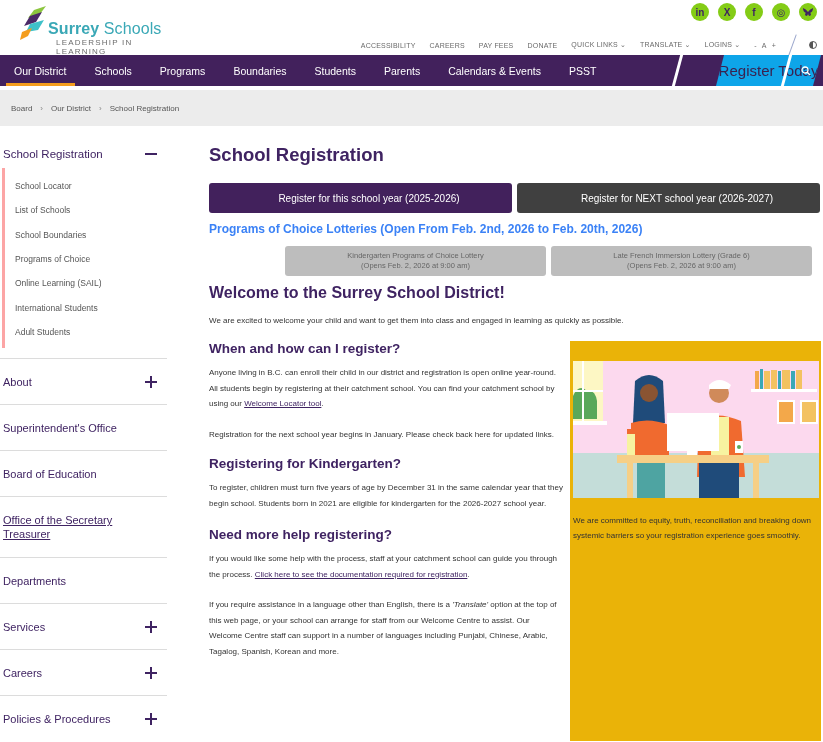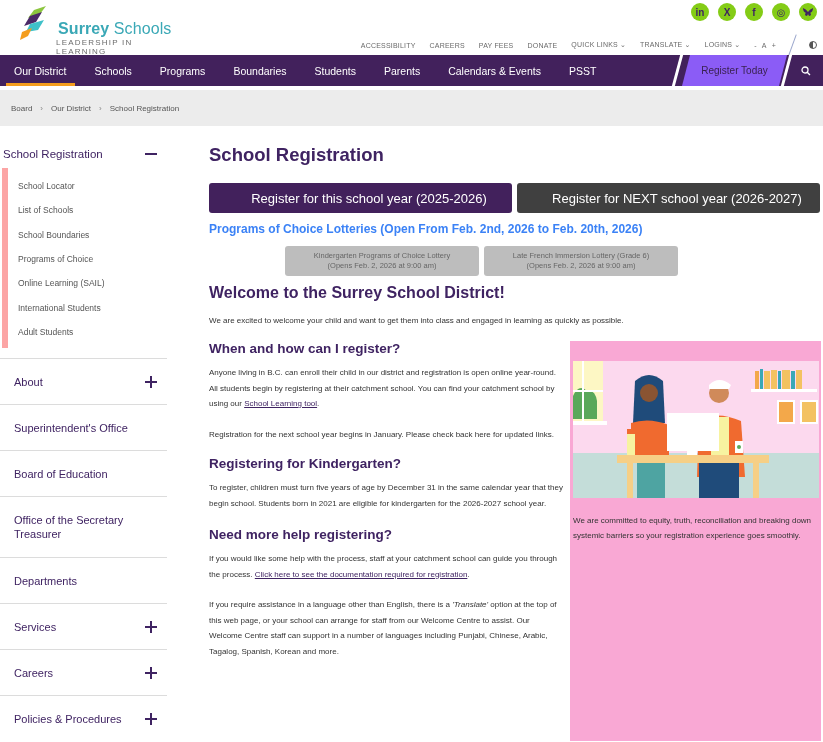--- a/index.html
+++ b/index.html
@@ -4,84 +4,84 @@
 <style>
   * { box-sizing: border-box; margin: 0; padding: 0; }
   html, body { width: 823px; height: 742px; overflow: hidden; background: #fff; }
   body { font-family: "Liberation Sans", "DejaVu Sans", sans-serif; color: #2b2b2b; position: relative; }
   a { color: inherit; text-decoration: none; }
 
   
   .header-top { position: absolute; left: 0; top: 0; width: 823px; height: 55px; }
   .logo { position: absolute; left: 20px; top: 6px; width: 160px; height: 42px; }
   .logo svg { position: absolute; left: 0; top: 0; }
-  .logo-name { position: absolute; left: 38px; top: 14px; font-size: 16px; color: #3aa8b6; letter-spacing: 0.1px; }
+  .logo-name { position: absolute; left: 28px; top: 14px; font-size: 16px; color: #3aa8b6; letter-spacing: 0.1px; }
   .logo-name b { font-weight: bold; }
   .logo-tag { position: absolute; left: 36px; top: 32px; font-size: 8px; color: #6c6c6c; letter-spacing: 1.2px; }
 
   .social { position: absolute; top: 3px; right: 6px; display: flex; gap: 9px; }
   .social .s { width: 18px; height: 18px; border-radius: 50%; background: #84cc16; color: #3f2362; font-size: 10px; font-weight: bold; display: flex; align-items: center; justify-content: center; }
 
   .utility { position: absolute; top: 34px; right: 6px; display: flex; align-items: center; gap: 14px; font-size: 7px; color: #6a6a6a; letter-spacing: 0.2px; }
   .utility .u { white-space: nowrap; }
   .utility .chev { font-size: 7px; margin-left: 2px; }
   .fontsize { display: flex; gap: 5px; }
   .slash { width: 1px; height: 22px; background: #9aa6cc; transform: rotate(20deg); margin: 0 2px; }
   .contrast { width: 8px; height: 8px; border-radius: 50%; border: 1px solid #555; background: linear-gradient(90deg, #555 50%, #fff 50%); }
 
   
   .mainnav { position: absolute; left: 0; top: 55px; width: 823px; height: 31px; background: #42215c; }
   .nav-items { position: absolute; left: 0; top: 0; height: 31px; display: flex; }
   .nav-item { height: 31px; padding: 0 14px 0 14px; font-size: 10.5px; color: #fff; display: flex; align-items: center; position: relative; white-space: nowrap; }
   .nav-item.active::after { content: ""; position: absolute; left: 6px; right: 6px; bottom: 0; height: 3px; background: #f49d1d; }
-  .register-today { position: absolute; left: 682px; top: 0; width: 105px; height: 31px; background: #8b5cf6; color: #3a2250; font-size: 10px; display: flex; align-items: center; justify-content: center; clip-path: polygon(8px 0, 100% 0, calc(100% - 8px) 100%, 0 100%); }
+  .register-today { position: absolute; left: 716px; top: 0; width: 105px; height: 31px; background: #0ea5e9; color: #3a2250; font-size: 15px; display: flex; align-items: center; justify-content: center; clip-path: polygon(8px 0, 100% 0, calc(100% - 8px) 100%, 0 100%); }
   .register-today::before { content: ""; }
   .divider-slash { position: absolute; top: 0; width: 3px; height: 31px; background: #fff; transform: skewX(-15deg); }
   .search-btn { position: absolute; right: 0; top: 0; width: 34px; height: 31px; display: flex; align-items: center; justify-content: center; }
 
   
   .breadcrumb-bar { position: absolute; left: 0; top: 90px; width: 823px; height: 36px; background: #ececec; }
   .breadcrumb { position: absolute; left: 11px; top: 14px; display: flex; gap: 8px; font-size: 8px; color: #555; }
   .breadcrumb .sep { color: #888; }
 
   
   .sidebar { position: absolute; left: 0; top: 140px; width: 167px; }
   .side-head { height: 28px; display: flex; align-items: center; justify-content: space-between; padding-left: 3px; padding-right: 10px; font-size: 11.5px; color: #3f2362; }
   .minus { width: 12px; height: 2px; background: #3f2362; }
-  .subnav { margin-left: 2px; border-left: 6px solid #fca5a5; padding: 6px 0 4px 10px; }
+  .subnav { margin-left: 2px; border-left: 3px solid #fca5a5; padding: 6px 0 4px 10px; }
   .subnav .sub { font-size: 8.5px; color: #555; height: 24.3px; display: flex; align-items: center; }
   .side-list { margin-top: 10px; }
-  .side-item { border-top: 1px solid #dcdcdc; min-height: 46px; display: flex; align-items: center; justify-content: space-between; padding: 0 10px 0 14px; font-size: 11px; color: #3f2362; }
-  .side-item.tall { min-height: 61px; line-height: 14px; }
+  .side-item { border-top: 1px solid #dcdcdc; min-height: 46px; display: flex; align-items: center; justify-content: space-between; padding: 0 10px 0 3px; font-size: 11px; color: #3f2362; }
+  .side-item.tall { min-height: 61px; line-height: 14px; text-decoration: underline; }
   .plus { position: relative; width: 12px; height: 12px; }
   .plus::before, .plus::after { content: ""; position: absolute; background: #3f2362; }
   .plus::before { left: 0; top: 5px; width: 12px; height: 2px; }
   .plus::after { left: 5px; top: 0; width: 2px; height: 12px; }
 
   
   .main { position: absolute; left: 209px; top: 140px; width: 612px; }
   .page-title { font-size: 18.5px; color: #3f2362; height: 34px; margin-top: 4px; }
   .reg-buttons { display: flex; gap: 5px; margin-top: 5px; }
-  .reg-btn { width: 303px; height: 30px; border-radius: 3px; color: #fff; font-size: 13px; display: flex; align-items: center; justify-content: center; padding-left: 17px; }
+  .reg-btn { width: 303px; height: 30px; border-radius: 3px; color: #fff; font-size: 10px; display: flex; align-items: center; justify-content: center; padding-left: 17px; }
   .reg-btn.purple { background: #42215c; }
   .reg-btn.green { background: #404040; }
   .lottery-title { font-size: 12px; color: #3b82f6; margin-top: 9px; }
   .lottery-buttons { display: flex; gap: 5px; margin-top: 10px; margin-left: 76px; }
-  .lot-btn { width: 194px; height: 30px; border-radius: 3px; background: #bdbdbd; color: #666; font-size: 7.5px; text-align: center; display: flex; flex-direction: column; justify-content: center; line-height: 10px; }
+  .lot-btn { width: 261px; height: 30px; border-radius: 3px; background: #bdbdbd; color: #666; font-size: 7.5px; text-align: center; display: flex; flex-direction: column; justify-content: center; line-height: 10px; }
   .welcome { font-size: 16px; color: #3f2362; margin-top: 8px; }
   .intro { font-size: 8px; color: #333; margin-top: 14px; }
 
   .content-split { position: relative; margin-top: 16px; }
   .left-col { width: 355px; }
   .h2 { font-size: 13.5px; color: #3f2362; margin-top: 12px; }
   .p { font-size: 8px; color: #333; line-height: 15.5px; margin-top: 9px; }
   .p u, .p .link { color: #3f2362; text-decoration: underline; }
   .p i { font-style: italic; }
 
-  .aside { position: absolute; left: 361px; top: 0; width: 251px; height: 400px; background: #f9a8d4; }
+  .aside { position: absolute; left: 361px; top: 0; width: 251px; height: 400px; background: #eab308; }
   .illus { position: absolute; left: 3px; top: 20px; width: 246px; height: 137px; }
   .aside-text { position: absolute; left: 3px; top: 172px; width: 240px; font-size: 8px; color: #333; line-height: 15px; }
 </style>
 </head>
 <body>
 
 <header class="header-top">
   <a class="logo">
     <svg width="36" height="36" viewBox="0 0 36 36">
       <path d="M14 4 L26 0 L20 8 L8 12 Z" fill="#8cc63f"></path>
@@ -221,21 +221,21 @@
       <span>(Opens Feb. 2, 2026 at 9:00 am)</span>
     </a>
   </div>
 
   <h2 class="welcome">Welcome to the Surrey School District!</h2>
   <p class="intro">We are excited to welcome your child and want to get them into class and engaged in learning as quickly as possible.</p>
 
   <div class="content-split">
     <div class="left-col">
       <h2 class="h2">When and how can I register?</h2>
-      <p class="p"><span>Anyone living in B.C. can enroll their child in our district and registration is open online year-round. All students begin by registering at their catchment school. You can find your catchment school by using our </span><a class="link">School Learning tool</a><span>.</span></p>
+      <p class="p"><span>Anyone living in B.C. can enroll their child in our district and registration is open online year-round. All students begin by registering at their catchment school. You can find your catchment school by using our </span><a class="link">Welcome Locator tool</a><span>.</span></p>
       <p class="p" style="margin-top:15px">Registration for the next school year begins in January. Please check back here for updated links.</p>
 
       <h2 class="h2" style="margin-top:14px">Registering for Kindergarten?</h2>
       <p class="p">To register, children must turn five years of age by December 31 in the same calendar year that they begin school. Students born in 2021 are eligible for kindergarten for the 2026-2027 school year.</p>
 
       <h2 class="h2" style="margin-top:16px">Need more help registering?</h2>
       <p class="p"><span>If you would like some help with the process, staff at your catchment school can guide you through the process. </span><a class="link">Click here to see the documentation required for registration</a><span>.</span></p>
       <p class="p" style="margin-top:15px"><span>If you require assistance in a language other than English, there is a </span><i>'Translate'</i><span> option at the top of this web page, or your school can arrange for staff from our Welcome Centre to assist. Our Welcome Centre staff can support in a number of languages including Punjabi, Chinese, Arabic, Tagalog, Spanish, Korean and more.</span></p>
     </div>
 

